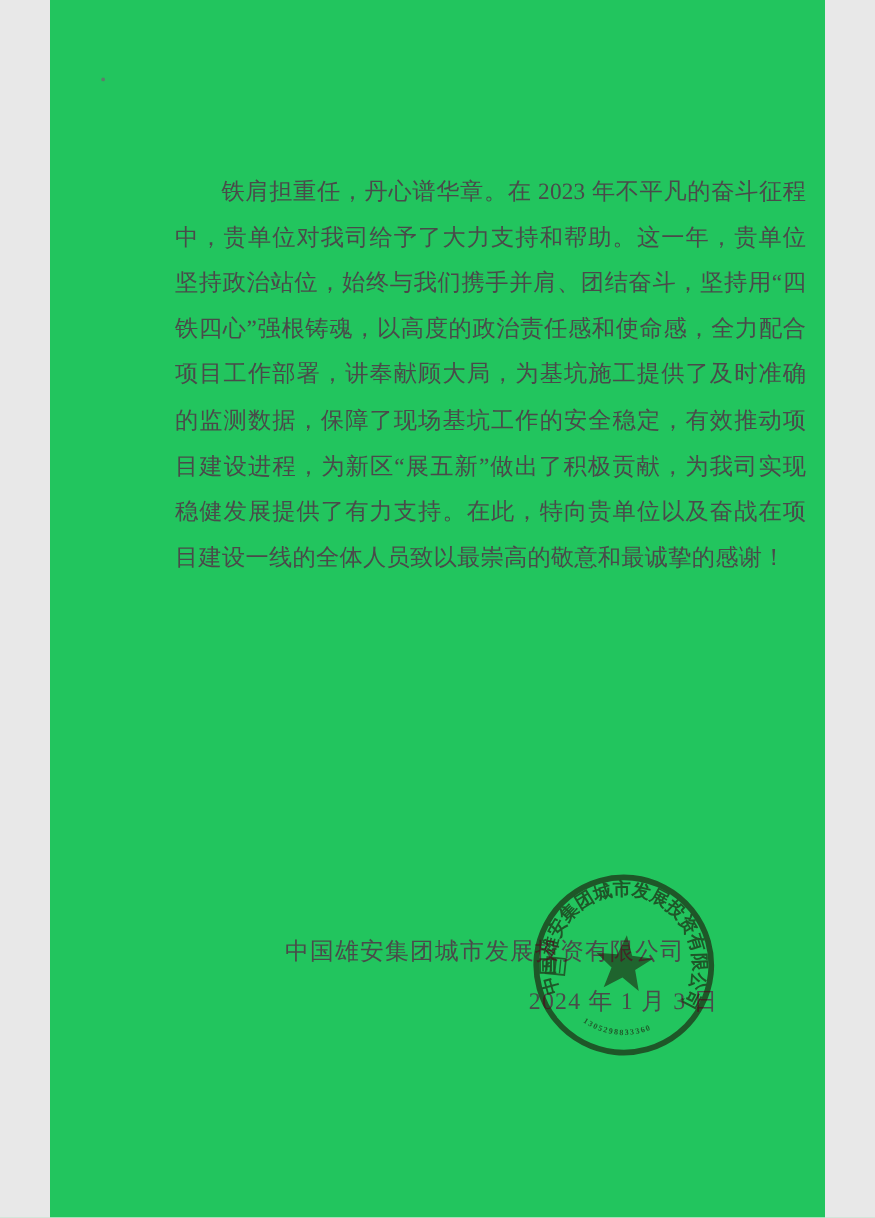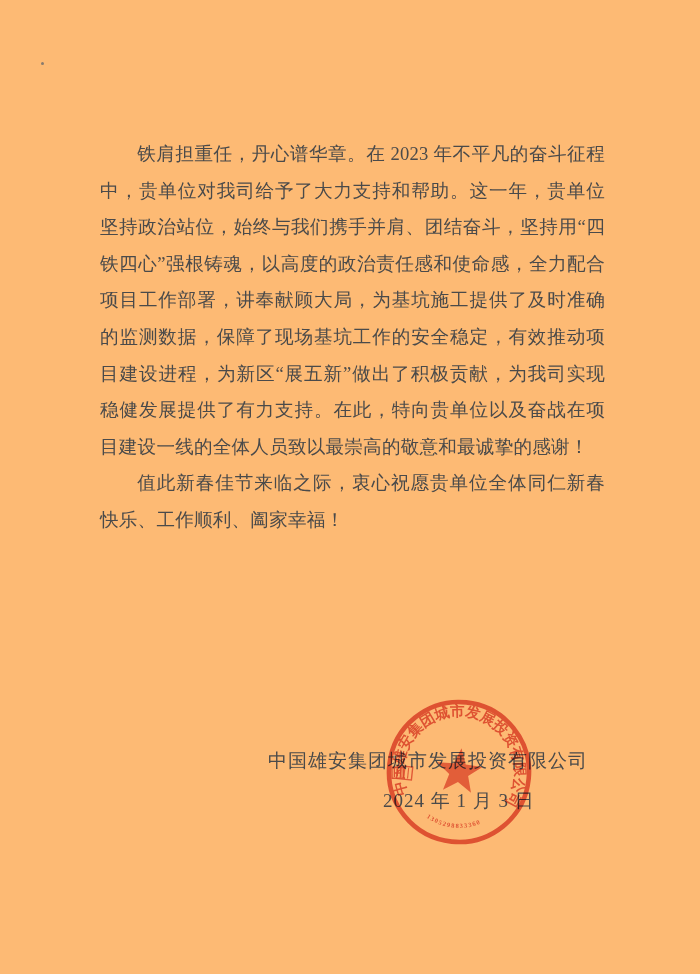--- a/index.html
+++ b/index.html
@@ -2,24 +2,24 @@
 <html><head>
 <meta charset="utf-8">
 <style>
   html, body {
     margin: 0;
     padding: 0;
     background: #e8e8e8;
   }
   .page {
     position: relative;
-    width: 700px;
+    width: 620px;
     height: 974px;
     margin: 0 auto;
-    background: #fdba74;
+    background: #22c55e;
     overflow: hidden;
     font-family: "Liberation Serif", "DejaVu Serif", serif;
   }
   .speck {
     position: absolute;
     left: 41px;
     top: 62px;
     width: 3px;
     height: 3px;
     border-radius: 50%;
@@ -76,21 +76,20 @@
 </style>
 </head>
 <body>
 
 <div class="page">
 
   <div class="speck"></div>
 
   <div class="letter-body">
     <p>铁肩担重任，丹心谱华章。在 2023 年不平凡的奋斗征程中，贵单位对我司给予了大力支持和帮助。这一年，贵单位坚持政治站位，始终与我们携手并肩、团结奋斗，坚持用“四铁四心”强根铸魂，以高度的政治责任感和使命感，全力配合项目工作部署，讲奉献顾大局，为基坑施工提供了及时准确的监测数据，保障了现场基坑工作的安全稳定，有效推动项目建设进程，为新区“展五新”做出了积极贡献，为我司实现稳健发展提供了有力支持。在此，特向贵单位以及奋战在项目建设一线的全体人员致以最崇高的敬意和最诚挚的感谢！</p>
-    <p>值此新春佳节来临之际，衷心祝愿贵单位全体同仁新春快乐、工作顺利、阖家幸福！</p>
   </div>
 
   <div class="signature">中国雄安集团城市发展投资有限公司</div>
 
   <div class="sign-date">2024 年 1 月 3 日</div>
 
   <svg class="seal" viewBox="0 0 150 150" xmlns="http://www.w3.org/2000/svg" aria-hidden="true">
     <defs>
       <path id="arcTop" d="M 29.1,107.1 A 56,56 0 1 1 120.9,107.1" fill="none"></path>
       <path id="arcBottom" d="M 32.1,111 A 56,56 0 0 0 117.9,111" fill="none"></path>

